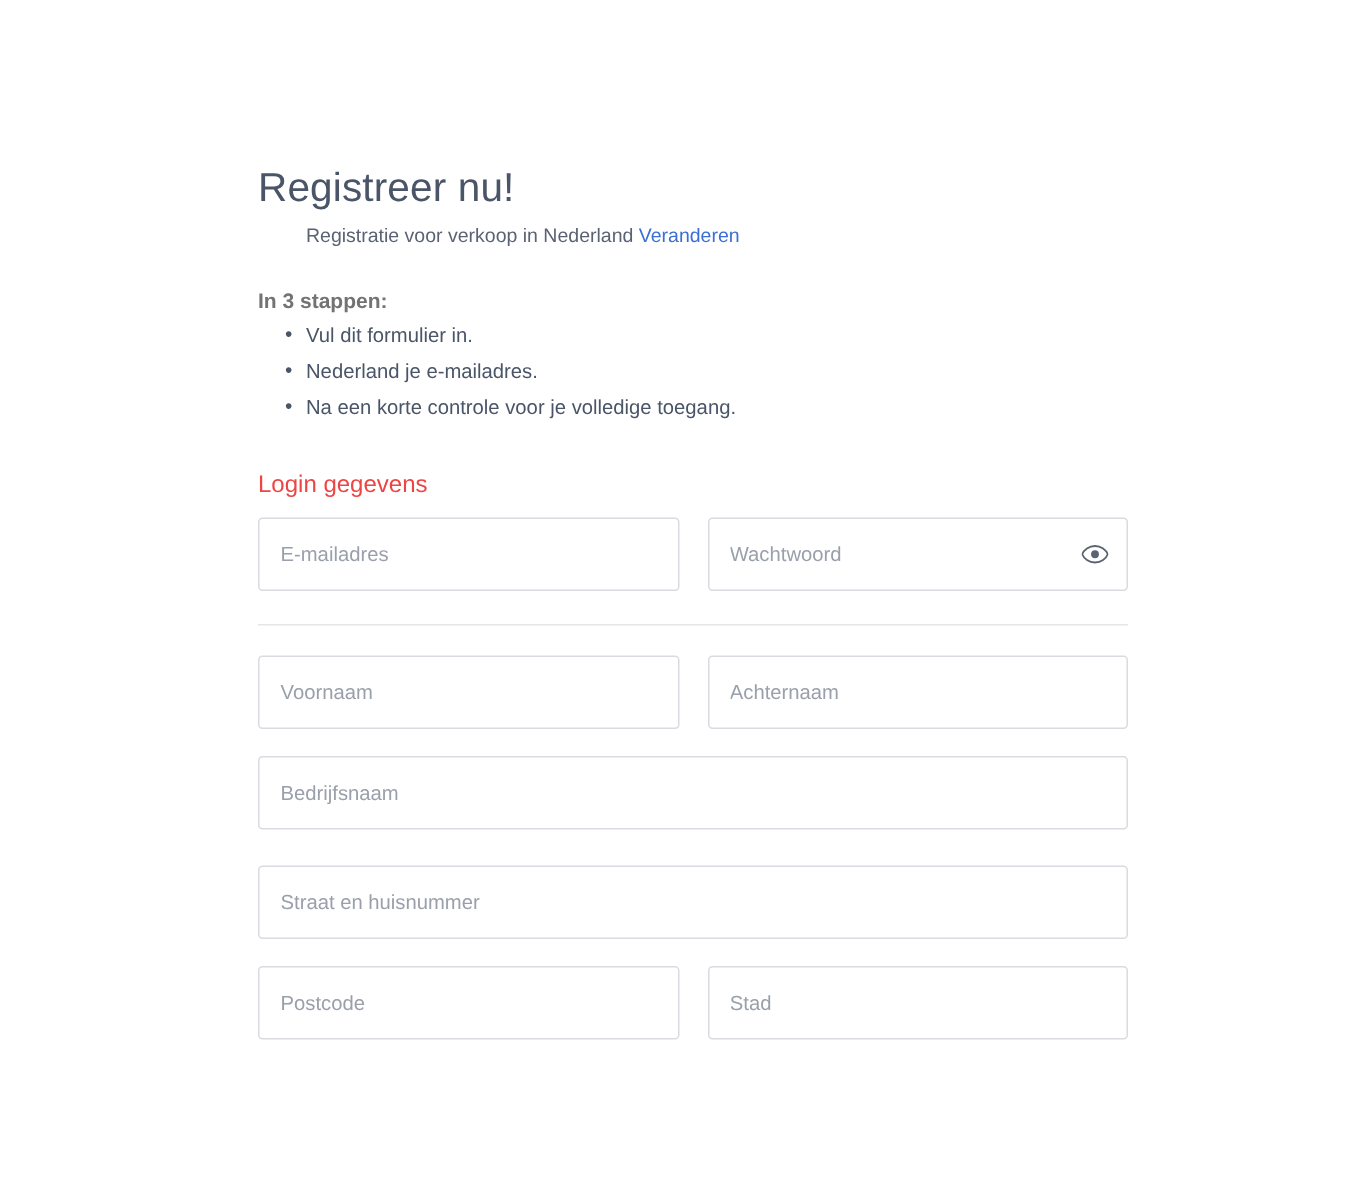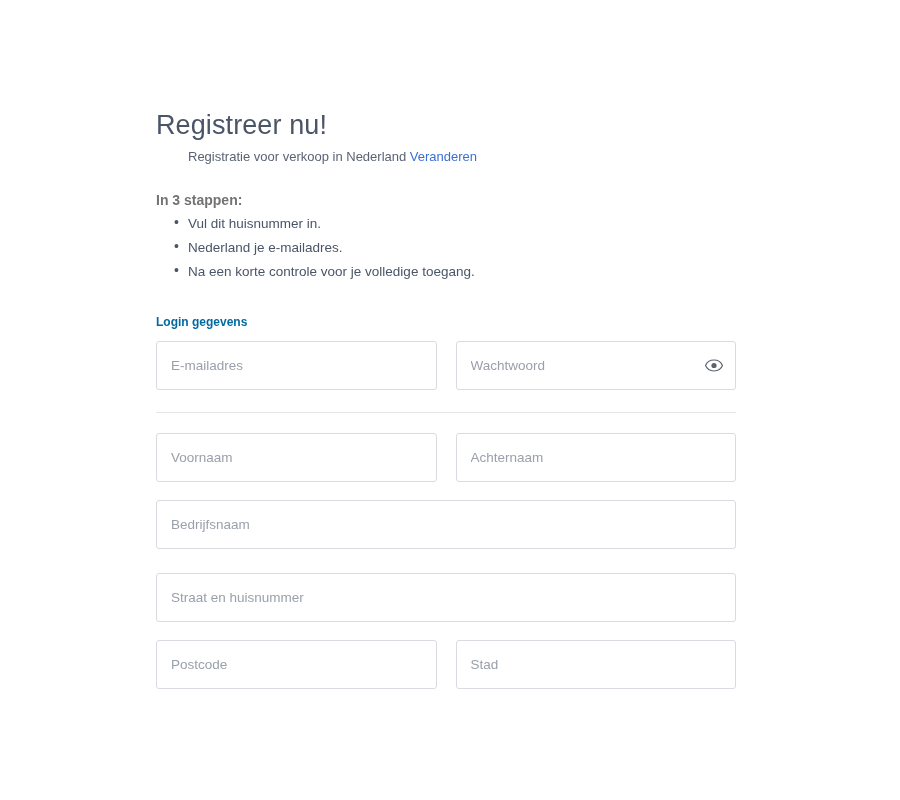--- a/index.html
+++ b/index.html
@@ -16,21 +16,21 @@
     -webkit-font-smoothing: antialiased;
   }
   .page {
     width: 900px;
     height: 800px;
     position: relative;
     background: #ffffff;
   }
   .content {
     position: absolute;
-    left: 156px;
+    left: 172px;
     top: 108px;
     width: 580px;
   }
   .title {
     font-size: 27px;
     font-weight: 400;
     color: #4a5568;
     letter-spacing: 0.1px;
     margin: 0 0 6px 0;
     line-height: 34px;
@@ -69,23 +69,23 @@
   }
   ul.steps li:before {
     content: "\2022";
     position: absolute;
     left: 0;
     top: -1px;
     font-size: 14px;
     color: #4a5568;
   }
   .section-heading {
-    font-size: 12px;
-    font-weight: bold;
-    color: #0369a1;
+    font-size: 16px;
+    font-weight: normal;
+    color: #ef4444;
     margin: 0 0 12px 0;
   }
   .row {
     display: flex;
     gap: 19px;
     margin-bottom: 12px;
   }
   .field {
     position: relative;
     flex: 1 1 0;
@@ -140,21 +140,21 @@
 
     <h1 class="title">Registreer nu!</h1>
 
     <div class="subtitle-row">
       <span>Registratie voor verkoop in Nederland</span>
       <a class="subtitle-link" href="#">Veranderen</a>
     </div>
 
     <div class="steps-heading">In 3 stappen:</div>
     <ul class="steps">
-      <li>Vul dit huisnummer in.</li>
+      <li>Vul dit formulier in.</li>
       <li>Nederland je e-mailadres.</li>
       <li>Na een korte controle voor je volledige toegang.</li>
     </ul>
 
     <div class="section-heading">Login gegevens</div>
 
     <div class="row">
       <div class="field">
         <input type="text" placeholder="E-mailadres" style="">
       </div>

